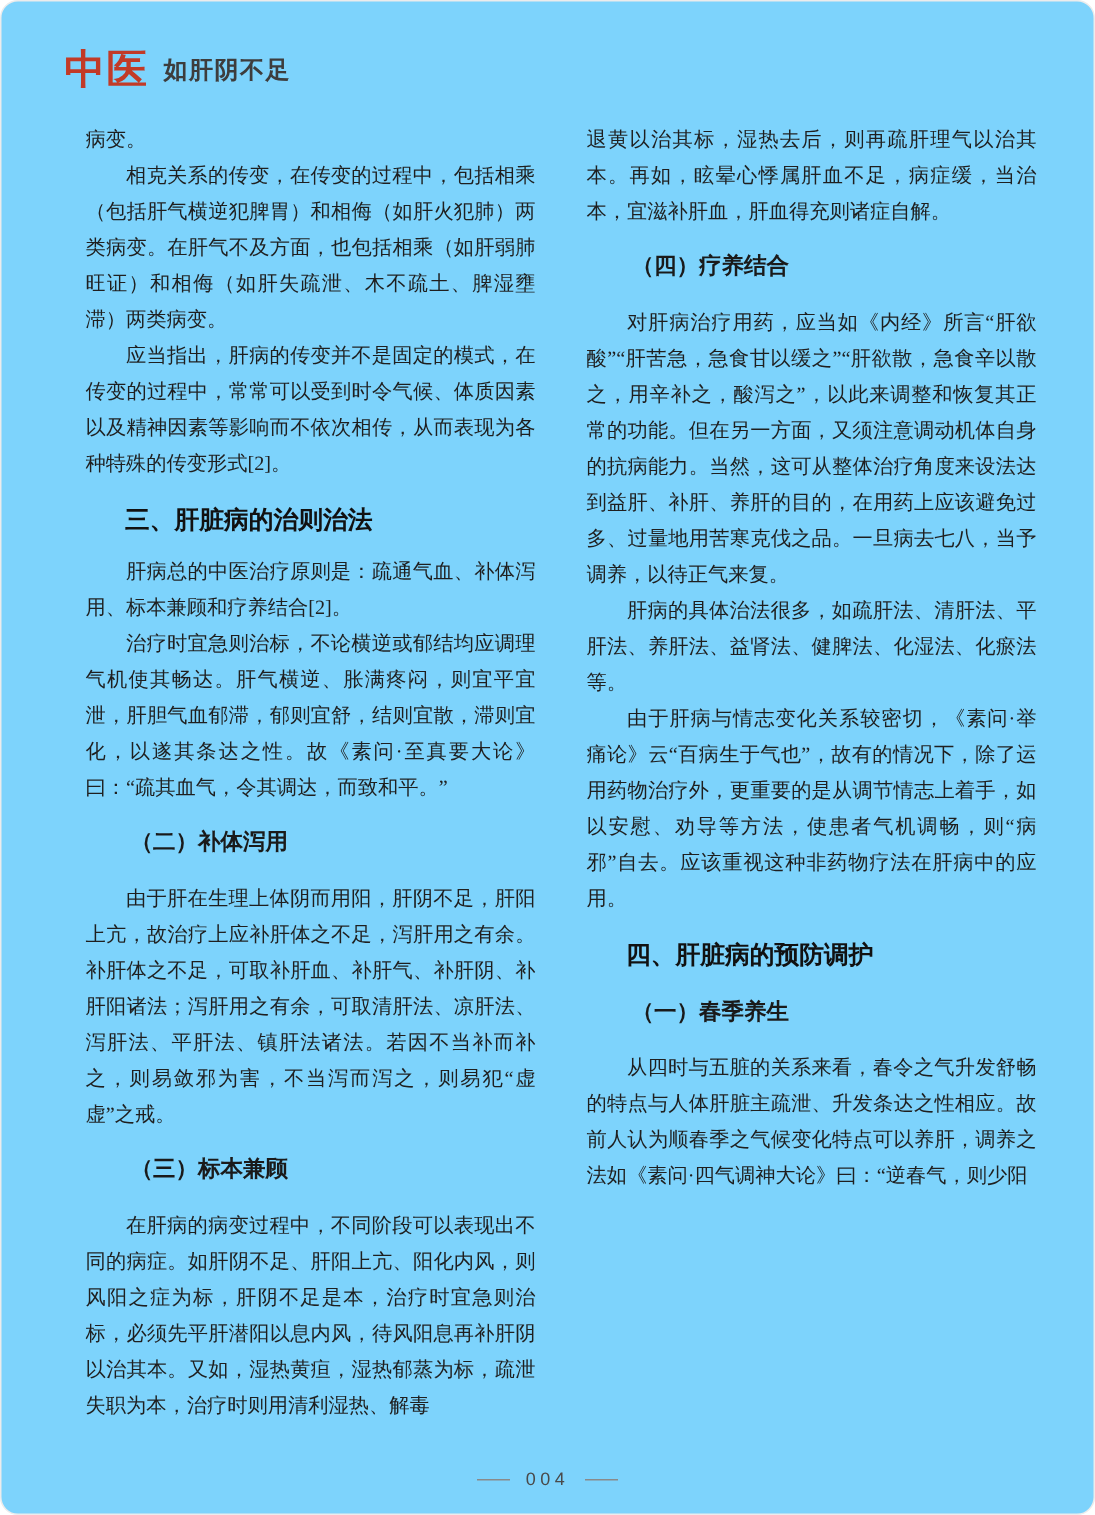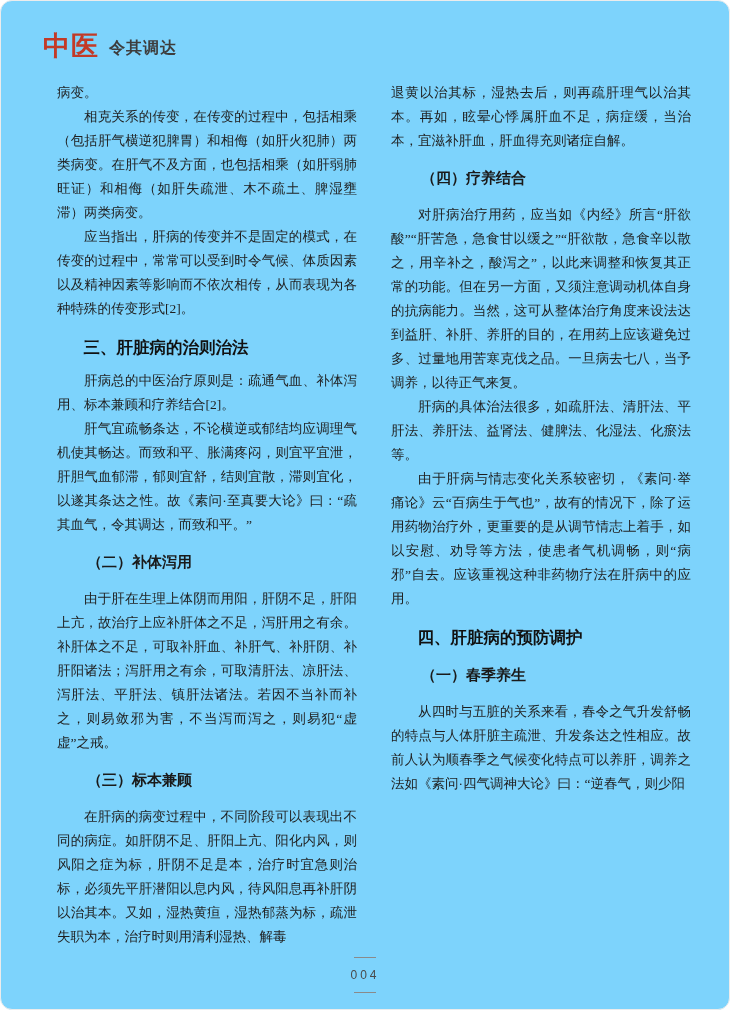--- a/index.html
+++ b/index.html
@@ -84,21 +84,20 @@
   
   .footer {
     position: absolute;
     left: 0;
     right: 0;
     bottom: 16px;
     display: flex;
     justify-content: center;
     align-items: center;
     gap: 10px;
-    flex-direction: column;
   }
   .footer .rule {
     display: inline-block;
     width: 22px;
     height: 1px;
     background: #8a8a8a;
   }
   .footer .pagenum {
     font-family: "Liberation Sans", sans-serif;
     font-size: 12px;
@@ -106,30 +105,30 @@
     color: #4a4a4a;
   }
 </style>
 </head>
 <body>
 
 <div class="page">
 
   <div class="header">
     <span class="logo" style="color: rgb(194, 58, 39);">中医</span>
-    <span class="book-title">令其调达</span>
+    <span class="book-title">如肝阴不足</span>
   </div>
 
   <div class="col col-left" id="left-col">
       <div class="para  noindent">病变。</div>
       <div class="para ">相克关系的传变，在传变的过程中，包括相乘（包括肝气横逆犯脾胃）和相侮（如肝火犯肺）两类病变。在肝气不及方面，也包括相乘（如肝弱肺旺证）和相侮（如肝失疏泄、木不疏土、脾湿壅滞）两类病变。</div>
       <div class="para ">应当指出，肝病的传变并不是固定的模式，在传变的过程中，常常可以受到时令气候、体质因素以及精神因素等影响而不依次相传，从而表现为各种特殊的传变形式[2]。</div>
       <div class="para heading">三、肝脏病的治则治法</div>
       <div class="para ">肝病总的中医治疗原则是：疏通气血、补体泻用、标本兼顾和疗养结合[2]。</div>
-      <div class="para ">肝气宜疏畅条达，不论横逆或郁结均应调理气机使其畅达。而致和平、胀满疼闷，则宜平宜泄，肝胆气血郁滞，郁则宜舒，结则宜散，滞则宜化，以遂其条达之性。故《素问·至真要大论》曰：“疏其血气，令其调达，而致和平。”</div>
+      <div class="para ">治疗时宜急则治标，不论横逆或郁结均应调理气机使其畅达。肝气横逆、胀满疼闷，则宜平宜泄，肝胆气血郁滞，郁则宜舒，结则宜散，滞则宜化，以遂其条达之性。故《素问·至真要大论》曰：“疏其血气，令其调达，而致和平。”</div>
       <div class="para subheading">（二）补体泻用</div>
       <div class="para ">由于肝在生理上体阴而用阳，肝阴不足，肝阳上亢，故治疗上应补肝体之不足，泻肝用之有余。补肝体之不足，可取补肝血、补肝气、补肝阴、补肝阳诸法；泻肝用之有余，可取清肝法、凉肝法、泻肝法、平肝法、镇肝法诸法。若因不当补而补之，则易敛邪为害，不当泻而泻之，则易犯“虚虚”之戒。</div>
       <div class="para subheading">（三）标本兼顾</div>
       <div class="para ">在肝病的病变过程中，不同阶段可以表现出不同的病症。如肝阴不足、肝阳上亢、阳化内风，则风阳之症为标，肝阴不足是本，治疗时宜急则治标，必须先平肝潜阳以息内风，待风阳息再补肝阴以治其本。又如，湿热黄疸，湿热郁蒸为标，疏泄失职为本，治疗时则用清利湿热、解毒</div>
     </div>
 
   <div class="col col-right" id="right-col">
       <div class="para  noindent">退黄以治其标，湿热去后，则再疏肝理气以治其本。再如，眩晕心悸属肝血不足，病症缓，当治本，宜滋补肝血，肝血得充则诸症自解。</div>
       <div class="para subheading">（四）疗养结合</div>
       <div class="para ">对肝病治疗用药，应当如《内经》所言“肝欲酸”“肝苦急，急食甘以缓之”“肝欲散，急食辛以散之，用辛补之，酸泻之”，以此来调整和恢复其正常的功能。但在另一方面，又须注意调动机体自身的抗病能力。当然，这可从整体治疗角度来设法达到益肝、补肝、养肝的目的，在用药上应该避免过多、过量地用苦寒克伐之品。一旦病去七八，当予调养，以待正气来复。</div>

